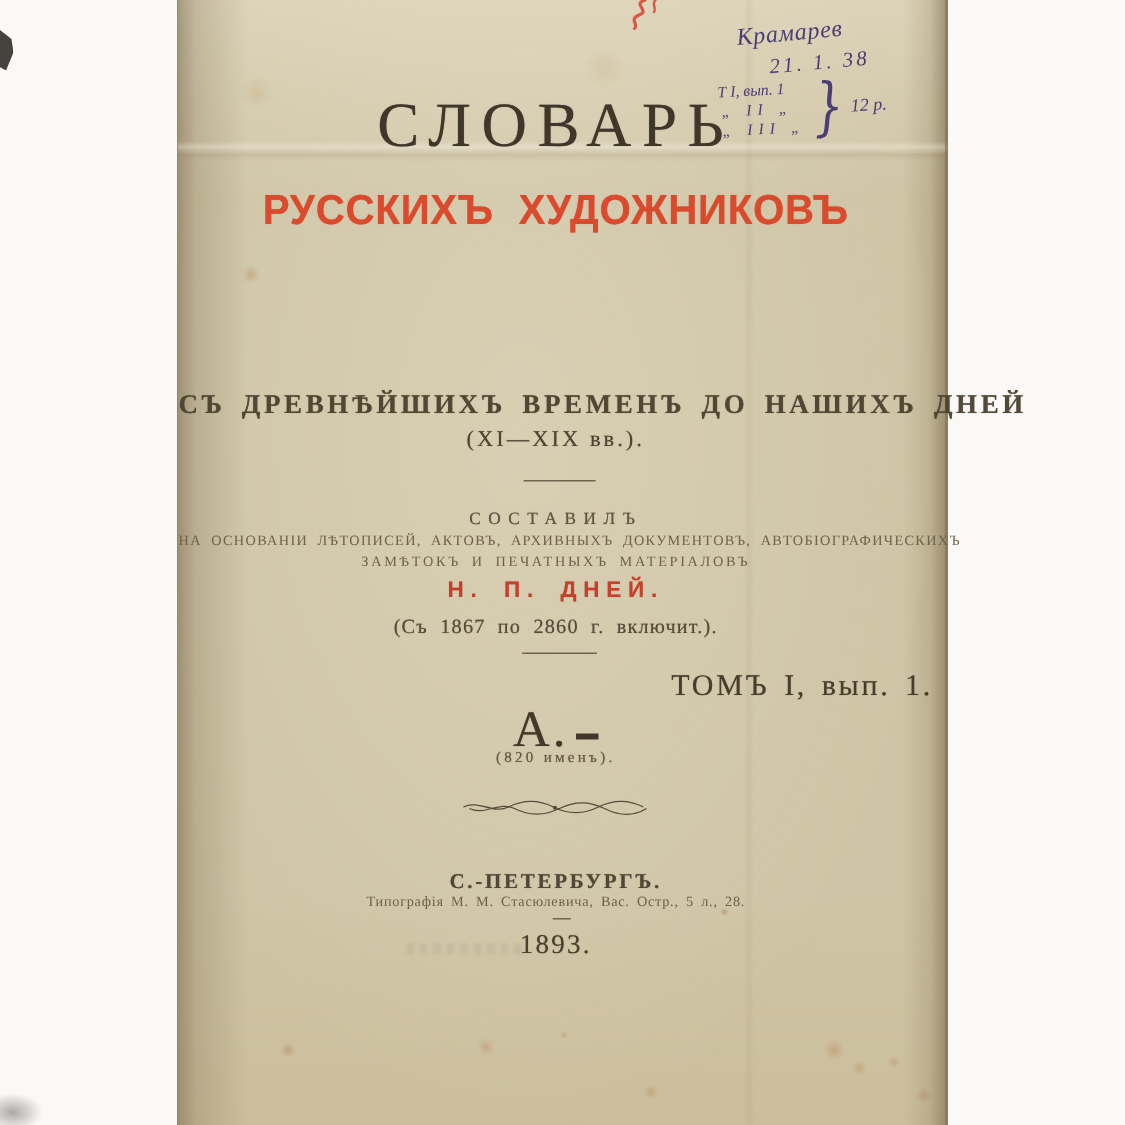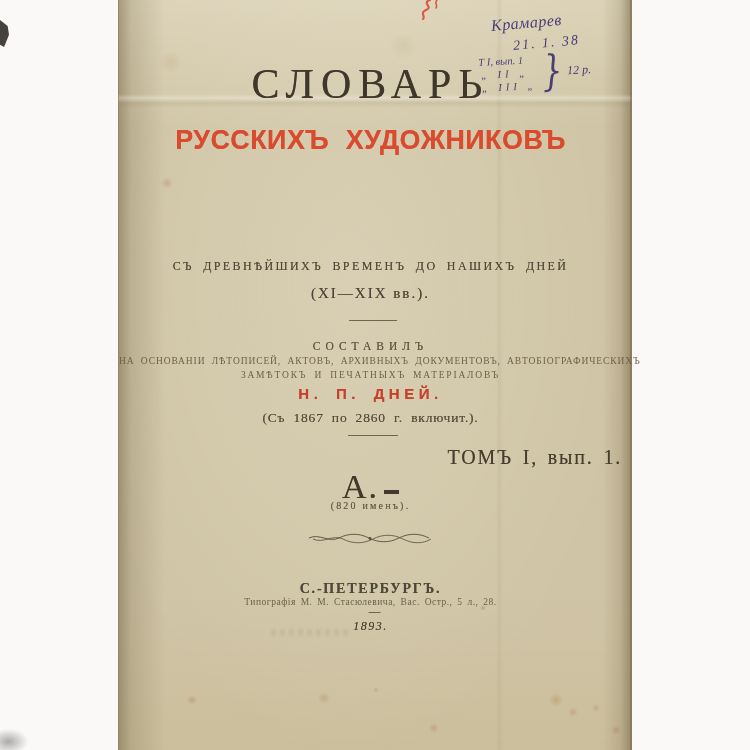--- a/index.html
+++ b/index.html
@@ -45,21 +45,21 @@
   .soft{text-shadow:0 0 .6px rgba(60,50,35,.55);}
   .book-title{top:60px;font-size:42px;letter-spacing:7px;color:#3e372a;}
   .book-subtitle{
     top:124px;font-family:"Liberation Sans","DejaVu Sans",sans-serif;
     font-weight:bold;font-size:28px;letter-spacing:.5px;word-spacing:9px;
     color:#da4a2d;text-shadow:0 0 .5px rgba(205,60,40,.6);
     transform:scaleX(.96);
   }
   .professions{top:182px;font-weight:bold;font-size:13px;line-height:16px;
     letter-spacing:1px;word-spacing:3px;color:#4b4334;}
-  .era-line{top:259px;font-weight:normal;font-size:12px;letter-spacing:2.4px;word-spacing:4px;color:rgba(76,67,50,.92);}
+  .era-line{top:259px;font-weight:bold;font-size:18px;letter-spacing:2.4px;word-spacing:4px;color:rgba(76,67,50,.92);}
   .era-range{top:285px;font-size:15px;letter-spacing:2px;color:#4d4535;}
   .rule{position:absolute;left:50%;height:1px;background:rgba(92,82,62,.85);}
   .rule1{top:320px;width:48px;transform:translateX(-54%);}
   .rule2{top:435px;width:50px;transform:translateX(-54%);}
   .rule3{top:612px;width:12px;transform:translateX(-54%);}
   .compiled{top:340px;font-size:11.5px;letter-spacing:5px;color:#5f5542;}
   .sources1{top:356px;font-size:9.5px;letter-spacing:.9px;word-spacing:3px;color:#6e6149;}
   .sources2{top:370px;font-size:9.5px;letter-spacing:1.8px;word-spacing:3px;color:#6e6149;}
   .author{
     top:385px;font-family:"Liberation Sans","DejaVu Sans",sans-serif;
@@ -68,21 +68,21 @@
   }
   .coverage{top:410px;font-size:13.5px;letter-spacing:.8px;word-spacing:4px;color:#564c3b;}
   .volume{top:446px;font-size:20px;letter-spacing:1.8px;word-spacing:3px;color:#453d2e;text-align:right;}
   .letter-line{top:468px;}
   .letter{font-size:34px;color:#43392a;letter-spacing:2px;}
   .letter-dash{display:inline-block;width:15px;height:4.5px;background:#43392a;margin-left:5px;vertical-align:4px;}
   .names-count{top:500px;font-size:10px;letter-spacing:2.2px;color:#675c46;}
   .ornament{position:absolute;top:531px;left:50%;transform:translateX(-54%);}
   .city{top:581px;font-size:14px;letter-spacing:1.8px;color:#514738;font-weight:bold;}
   .printer{top:597px;font-size:9.5px;letter-spacing:.5px;word-spacing:2px;color:#6d5f49;}
-  .year{top:619px;font-size:12px;letter-spacing:1.5px;color:#49412f;font-style:italic;}
+  .year{top:619px;font-size:18px;letter-spacing:1.5px;color:#49412f;}
   .ghost-text{position:absolute;left:152px;top:629px;width:80px;height:7px;opacity:.5;
     background:repeating-linear-gradient(90deg, rgba(118,104,80,.22) 0 5px, rgba(0,0,0,0) 5px 9px);
     filter:blur(1px);}
   
   .hw{font-style:italic;color:#4b3e74;}
   .hw-owner{position:absolute;left:372px;top:14px;font-size:16px;letter-spacing:.5px;transform:rotate(-5deg);}
   .hw-date{position:absolute;left:394px;top:35px;font-size:14px;letter-spacing:2px;transform:rotate(-5deg);}
   .hw-block{position:absolute;left:360px;top:52px;display:flex;align-items:center;transform:rotate(-3deg);}
   .hw-rows{display:flex;flex-direction:column;font-size:10.5px;line-height:13px;}
   .hw-rows .r2,.hw-rows .r3{padding-left:2px;letter-spacing:4px;}

